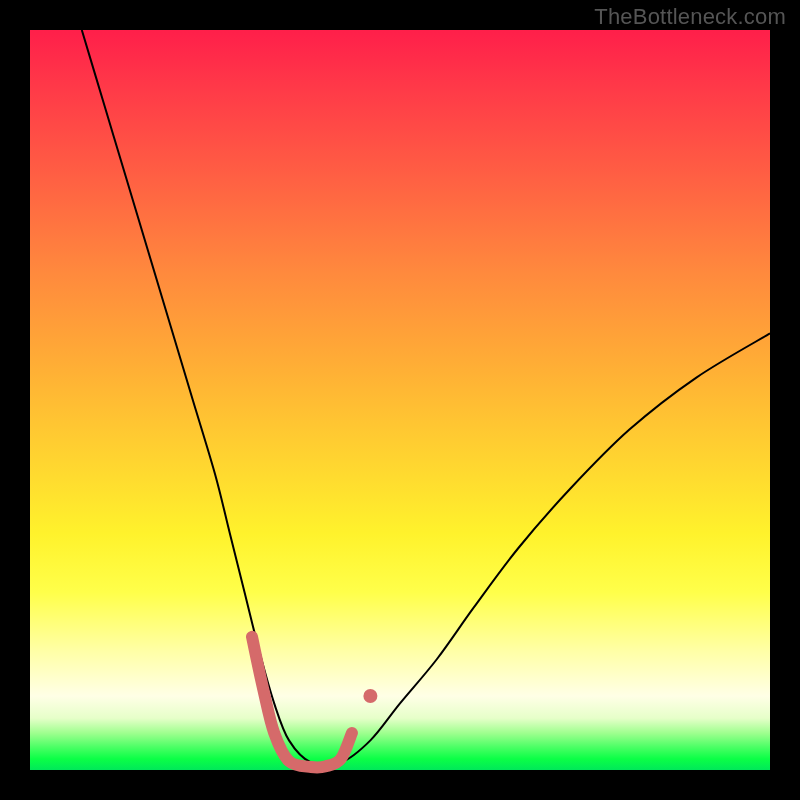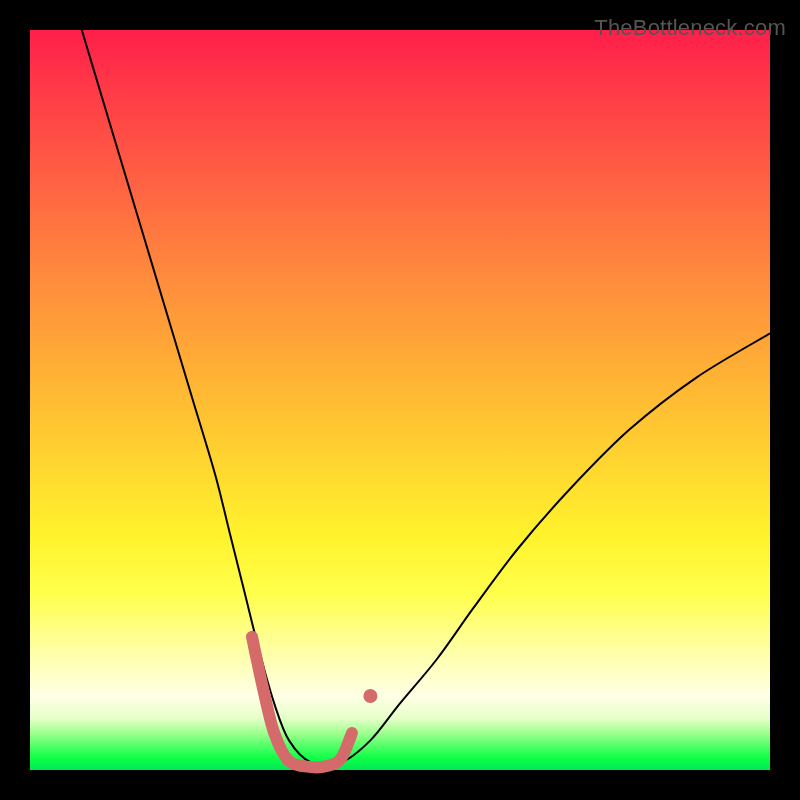--- a/index.html
+++ b/index.html
@@ -40,21 +40,21 @@
       #ffffe6 90%,
       #e6ffc9 93%,
       #9fff8f 95%,
       #47ff63 97%,
       #0bff46 98.5%,
       #00e85a 100%
     );
   }
   .watermark {
     position: absolute;
-    top: 15px;
+    top: 4px;
     right: 14px;
     color: #555;
     font-size: 22px;
     font-weight: 500;
     letter-spacing: 0.2px;
     user-select: none;
   }
   svg.curve-layer {
     position: absolute;
     left: 30px;

